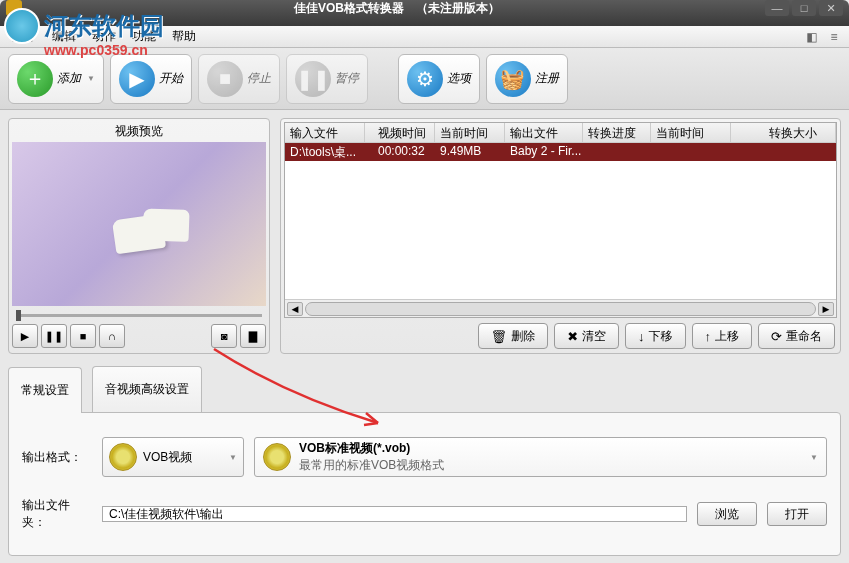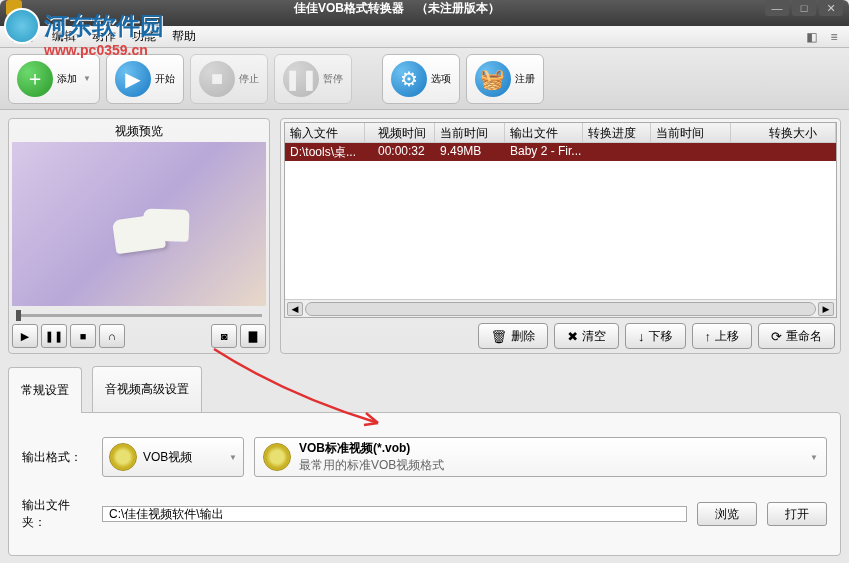--- a/index.html
+++ b/index.html
@@ -21,21 +21,21 @@
 .menubar .spacer { flex: 1; }
 .menubar .sicon { width: 16px; height: 16px; margin: 0 3px; cursor: pointer; display: flex; align-items: center; justify-content: center; color: #666; }
 
 .toolbar { height: 62px; background: linear-gradient(#eaeaea,#d8d8d8); border-bottom: 1px solid #bbb; display: flex; align-items: center; padding: 4px 8px; gap: 6px; }
 .tbtn { height: 50px; background: linear-gradient(#fff,#eee); border: 1px solid #bbb; border-radius: 6px; display: flex; align-items: center; padding: 0 8px; cursor: pointer; gap: 4px; }
 .tbtn.disabled { opacity: .55; }
 .tbtn .tic { width: 36px; height: 36px; border-radius: 50%; display: flex; align-items: center; justify-content: center; color: #fff; font-size: 20px; }
 .tic.green { background: radial-gradient(circle at 30% 30%,#6cd96c,#2a9a2a); }
 .tic.blue { background: radial-gradient(circle at 30% 30%,#6cc0f0,#1a7ac4); }
 .tic.gray { background: radial-gradient(circle at 30% 30%,#ccc,#999); }
-.tbtn .lbl { font-size: 10px; }
+.tbtn .lbl { font-size: 12px; font-style: italic; }
 .tbtn .caret { color: #888; font-size: 8px; margin-left: 2px; }
 
 .content { display: flex; padding: 8px; gap: 10px; height: 252px; }
 .left { width: 262px; border: 1px solid #bbb; background: linear-gradient(#f4f4f4,#e8e8e8); border-radius: 4px; padding: 3px; display: flex; flex-direction: column; }
 .left .hdr { text-align: center; height: 18px; line-height: 18px; }
 .preview { flex: 1; background: linear-gradient(135deg,#d8c8e8,#b8a8d8,#e8d8c8); position: relative; margin: 2px 0; }
 .slider { height: 14px; display: flex; align-items: center; padding: 0 4px; }
 .slider .track { flex: 1; height: 3px; background: #aaa; position: relative; }
 .slider .thumb { position: absolute; left: 0; top: -4px; width: 5px; height: 11px; background: #555; }
 .pcontrols { display: flex; gap: 3px; padding: 2px 0; }

